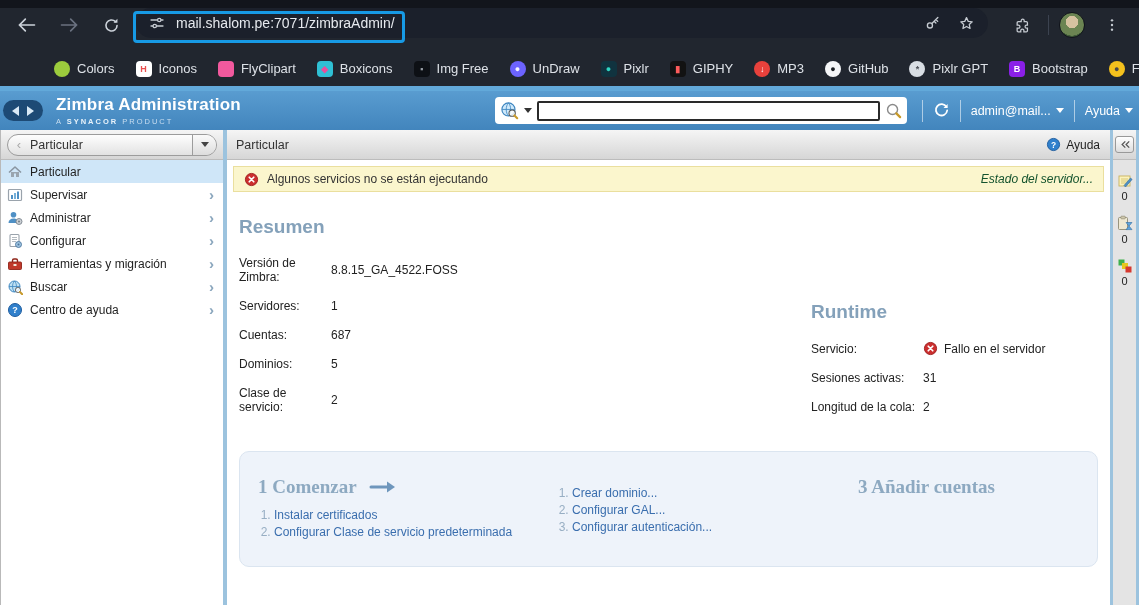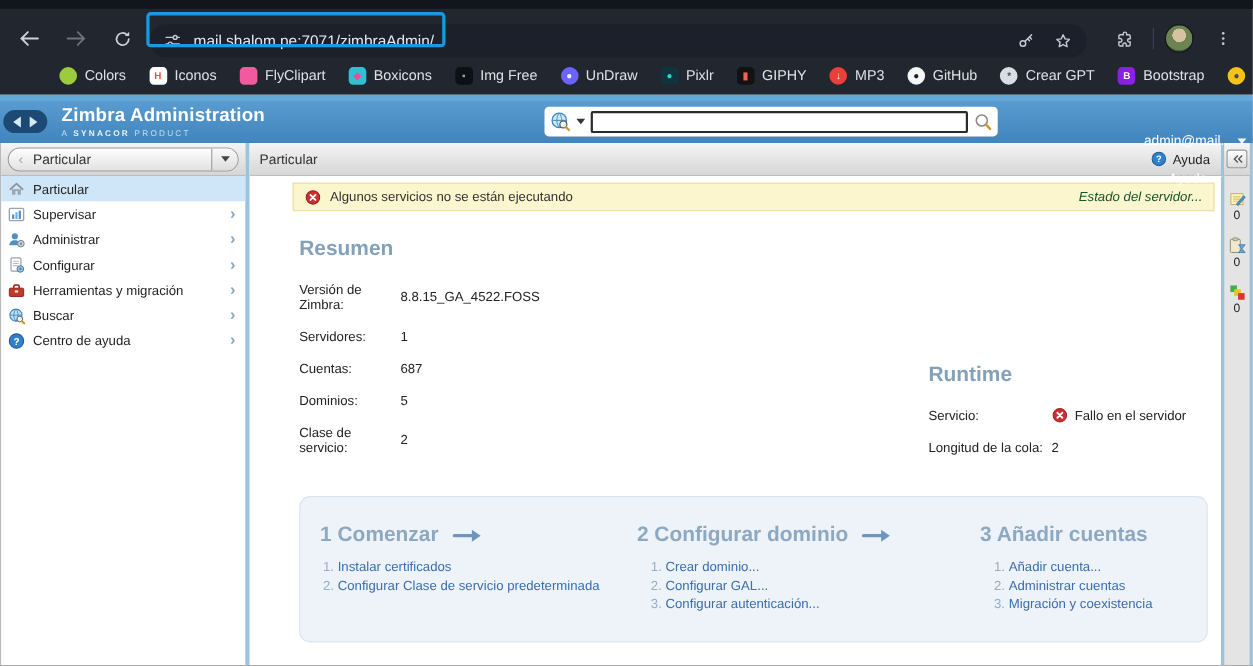--- a/index.html
+++ b/index.html
@@ -2,21 +2,21 @@
 <html style="--accent_blue: #4b8fc6; --annotation_blue: #179ae5; --banner_yellow: #fbf6cd; --link_blue: #3a6eae; --error_red: #cc2f2f; --selected_item_blue: #cfe6f8; --heading_slate: #84a1ba;"><head>
 <meta charset="utf-8">
 <style>
   * { margin:0; padding:0; box-sizing:border-box; }
   body { font-family:"Liberation Sans", sans-serif; background:#000; }
   .screen { position:relative; width:1139px; height:605px; overflow:hidden; background:#fff; }
 
   
   .browser { height:86px; background:#21262f; position:relative; }
   .tabstrip { height:8px; background:#12151c; }
-  .toolbar { height:44px; display:flex; align-items:flex-end; padding:0 10px; gap:8px; }
+  .toolbar { height:44px; display:flex; align-items:flex-start; padding:0 10px; gap:8px; }
   .icon-btn { width:34px; height:34px; border-radius:50%; display:flex; align-items:center; justify-content:center; flex:0 0 auto; }
   .url-pill { flex:1; max-width:892px; height:30px; border-radius:15px; background:#1b202b; display:flex; align-items:center; padding:0 12px; gap:10px; }
   .url-text { color:#e6e9ee; font-size:14px; flex:1; white-space:nowrap; overflow:hidden; }
   .pill-right { display:flex; align-items:center; gap:14px; }
   .tb-right { display:flex; align-items:center; gap:10px; margin-left:8px; }
   .vdiv-dark { width:1px; height:20px; background:#3c4350; }
   .avatar { width:26px; height:26px; border-radius:50%; background:radial-gradient(circle at 50% 38%, #d6c2a0 0 32%, #6b8452 33% 70%, #3f5a38 71% 100%); border:1px solid #10131a; }
   .annotation { position:absolute; left:133px; top:11px; width:272px; height:32px; border:3px solid #179ae5; border-radius:4px; pointer-events:none; }
 
   .bookmarks { height:34px; display:flex; align-items:center; padding:0 12px; gap:21px; color:#dde1e7; font-size:13px; }
@@ -31,21 +31,21 @@
   .z-nav-pill { position:absolute; left:3px; top:9px; width:40px; height:21px; background:#1d4a75; border-radius:11px; display:flex; align-items:center; justify-content:center; gap:8px; }
   .tri-l { width:0; height:0; border-top:5px solid transparent; border-bottom:5px solid transparent; border-right:7px solid #d9e9f6; }
   .tri-r { width:0; height:0; border-top:5px solid transparent; border-bottom:5px solid transparent; border-left:7px solid #d9e9f6; }
   .z-title-block { position:absolute; left:56px; top:4px; color:#fff; }
   .z-title { font-size:17px; font-weight:bold; letter-spacing:.2px; }
   .z-subtitle { font-size:7.5px; color:#c9def0; letter-spacing:2px; margin-top:2px; }
   .z-subtitle b { color:#e8f2fa; }
   .z-search { position:absolute; left:495px; top:6px; width:412px; height:27px; background:#fff; border-radius:4px; display:flex; align-items:center; padding:0 5px; gap:5px; }
   .z-search-caret { width:0; height:0; border-left:4px solid transparent; border-right:4px solid transparent; border-top:5px solid #333; }
   .z-search-input { flex:1; height:20px; border:2px solid #2a2a2a; border-radius:2px; font-size:13px; padding:0 3px; outline:none; font-family:"Liberation Sans",sans-serif; }
-  .z-right { position:absolute; right:6px; top:0; height:39px; display:flex; align-items:center; gap:10px; color:#fff; font-size:12.5px;flex-direction:column; }
+  .z-right { position:absolute; right:6px; top:0; height:39px; display:flex; align-items:center; gap:10px; color:#fff; font-size:12.5px; }
   .z-vdiv { width:1px; height:22px; background:rgba(255,255,255,.55); }
   .z-caret { width:0; height:0; border-left:4px solid transparent; border-right:4px solid transparent; border-top:5px solid #fff; margin-left:5px; }
   .z-menu { display:flex; align-items:center; cursor:default; }
 
   .z-body { flex:1; display:flex; min-height:0; }
 
   
   .sidebar { width:227px; border-left:1px solid #b9b9b9; border-right:4px solid #9cc3de; background:#fff; display:flex; flex-direction:column; flex:0 0 auto; }
   .bar { height:30px; background:linear-gradient(#f5f5f5,#d6d6d6); border-bottom:1px solid #bcbcbc; display:flex; align-items:center; flex:0 0 auto; }
   .combo { margin:0 6px; flex:1; height:22px; background:linear-gradient(#fefefe,#e2e2e2); border:1px solid #9c9c9c; border-radius:11px; display:flex; align-items:center; overflow:hidden; }
@@ -56,36 +56,36 @@
   .nav-item { height:23px; display:flex; align-items:center; gap:7px; padding:0 9px 0 6px; font-size:12px; color:#1f1f1f; cursor:default; }
   .nav-item.selected { background:#cfe6f8; }
   .nav-chevron { margin-left:auto; color:#8aa6bd; font-size:15px; font-weight:bold; line-height:1; }
   .nav-item svg { flex:0 0 auto; }
 
   
   .main { flex:1; display:flex; flex-direction:column; background:#fff; min-width:0; }
   .main-bar { justify-content:space-between; padding:0 10px 0 9px; }
   .crumb { font-size:12.5px; color:#333; }
   .bar-help { display:flex; align-items:center; gap:5px; font-size:12px; color:#1f1f1f; }
-  .main-content { flex:1; padding:6px 6px 0 6px; overflow:hidden;margin-left:33px; }
+  .main-content { flex:1; padding:6px 6px 0 6px; overflow:hidden; }
   .banner { height:26px; background:#fbf6cd; border:1px solid #eadf9e; display:flex; align-items:center; padding:0 10px; gap:8px; font-size:12px; color:#333; }
   .banner-link { margin-left:auto; color:#14532d; font-size:12px; cursor:pointer;font-style:italic; }
   .overview { display:flex; padding:16px 0 0 6px;align-items:flex-end; }
   .ov-summary { width:572px; flex:0 0 auto; }
   .ov-runtime { flex:1; }
   .ov-title { font-size:19px; font-weight:bold; color:#84a1ba; margin:8px 0 18px; }
   .kv { display:flex; font-size:12px; color:#222; margin-bottom:15px; align-items:center; }
   .ov-summary .kv .k { width:92px; flex:0 0 auto; }
   .ov-runtime .kv .k { width:112px; flex:0 0 auto; }
   .kv .v { display:flex; align-items:center; gap:6px; }
   .gs-panel { margin:22px 6px 0 6px; background:#eef3fa; border:1px solid #dbe5f0; border-radius:10px; padding:24px 20px 24px 18px; display:flex; }
   .gs-col1 { width:288px; flex:0 0 auto; }
   .gs-col2 { width:312px; flex:0 0 auto; }
   .gs-col3 { flex:1; }
-  .gs-head { font-size:19px; font-weight:bold; color:#8da9c1; display:flex; align-items:center; gap:12px; }
+  .gs-head { font-size:19px; font-weight:bold; color:#8da9c1; display:flex; align-items:center; gap:12px;font-family:Liberation Serif, serif; }
   .gs-list { margin:10px 0 0; padding-left:16px; font-size:12px; color:#97aec3; }
   .gs-col2 .gs-list, .gs-col3 .gs-list { padding-left:26px; }
   .gs-list li { margin-bottom:3px; }
   .gs-link { color:#3a6eae; cursor:pointer;text-align:center; }
 
   
   .taskpane { width:29px; background:#e4e4e4; border-left:3px solid #9cc3de; border-right:3px solid #9cc3de; display:flex; flex-direction:column; align-items:center; flex:0 0 auto; }
   .tp-bar { height:30px; width:100%; background:linear-gradient(#f5f5f5,#d6d6d6); border-bottom:1px solid #bcbcbc; display:flex; align-items:center; justify-content:center; }
   .tp-collapse { width:19px; height:17px; background:linear-gradient(#fff,#ddd); border:1px solid #999; border-radius:3px; display:flex; align-items:center; justify-content:center; }
   .tp-group { margin-top:13px; display:flex; flex-direction:column; align-items:center; gap:1px; font-size:11px; color:#222; }
@@ -198,21 +198,21 @@
       <div class="bm">
           <span class="favicon" data-shape="circle" style="background: rgb(232, 65, 60); color: rgb(255, 255, 255);">↓</span>
           <span>MP3</span>
         </div>
       <div class="bm">
           <span class="favicon" data-shape="circle" style="background: rgb(245, 246, 248); color: rgb(27, 31, 36);">●</span>
           <span>GitHub</span>
         </div>
       <div class="bm">
           <span class="favicon" data-shape="circle" style="background: rgb(217, 222, 228); color: rgb(74, 79, 87);">*</span>
-          <span>Crear GPT</span>
+          <span>Pixlr GPT</span>
         </div>
       <div class="bm">
           <span class="favicon" data-shape="square" style="background: rgb(138, 31, 232); color: rgb(255, 255, 255);">B</span>
           <span>Bootstrap</span>
         </div>
       <div class="bm">
           <span class="favicon" data-shape="circle" style="background: rgb(244, 193, 29); color: rgb(74, 74, 74);">●</span>
           <span>Fondos</span>
         </div>
 
@@ -397,20 +397,24 @@
               <div class="kv">
                 <span class="k">Servicio:</span>
                 <span class="v">
                   <svg width="15" height="15" viewBox="0 0 16 16">
                       <circle cx="8" cy="8" r="6.5" fill="#cc2f2f" stroke="#9e1e1e" stroke-width="1"></circle>
                       <path d="M5.6 5.6l4.8 4.8M10.4 5.6l-4.8 4.8" stroke="#fff" stroke-width="1.8" stroke-linecap="round"></path>
                     </svg>
                   <span>Fallo en el servidor</span>
                 </span>
               </div>
+              <div class="kv">
+                  <span class="k">Sesiones activas:</span>
+                  <span class="v">31</span>
+                </div>
               <div class="kv">
                   <span class="k">Longitud de la cola:</span>
                   <span class="v">2</span>
                 </div>
             </div>
           </div>
 
           <div class="gs-panel">
             <div class="gs-col1">
               <div class="gs-head">
@@ -419,42 +423,30 @@
                     <path d="M2 8h19" stroke="#6e96bc" stroke-width="3" stroke-linecap="round"></path>
                     <path d="M18 2.5L26 8l-8 5.5z" fill="#6e96bc"></path>
                   </svg>
               </div>
               <ol class="gs-list">
                 <li><span class="gs-link">Instalar certificados</span></li>
                 <li><span class="gs-link">Configurar Clase de servicio predeterminada</span></li>
               </ol>
             </div>
             <div class="gs-col2">
-              <div class="gs-head">
-                <span>2 Configurar dominio</span>
-                <svg width="28" height="16" viewBox="0 0 28 16">
-                    <path d="M2 8h19" stroke="#6e96bc" stroke-width="3" stroke-linecap="round"></path>
-                    <path d="M18 2.5L26 8l-8 5.5z" fill="#6e96bc"></path>
-                  </svg>
-              </div>
               <ol class="gs-list">
                 <li><span class="gs-link">Crear dominio...</span></li>
                 <li><span class="gs-link">Configurar GAL...</span></li>
                 <li><span class="gs-link">Configurar autenticación...</span></li>
               </ol>
             </div>
             <div class="gs-col3">
               <div class="gs-head">
                 <span>3 Añadir cuentas</span>
               </div>
-              <ol class="gs-list">
-                <li><span class="gs-link">Añadir cuenta...</span></li>
-                <li><span class="gs-link">Administrar cuentas</span></li>
-                <li><span class="gs-link">Migración y coexistencia</span></li>
-              </ol>
             </div>
           </div>
         </div>
       </div>
 
       <div class="taskpane">
         <div class="tp-bar">
           <span class="tp-collapse">
             <svg width="11" height="11" viewBox="0 0 14 14">
                 <path d="M8 3 4 7l4 4M13 3 9 7l4 4" stroke="#555" stroke-width="1.6" fill="none"></path>

